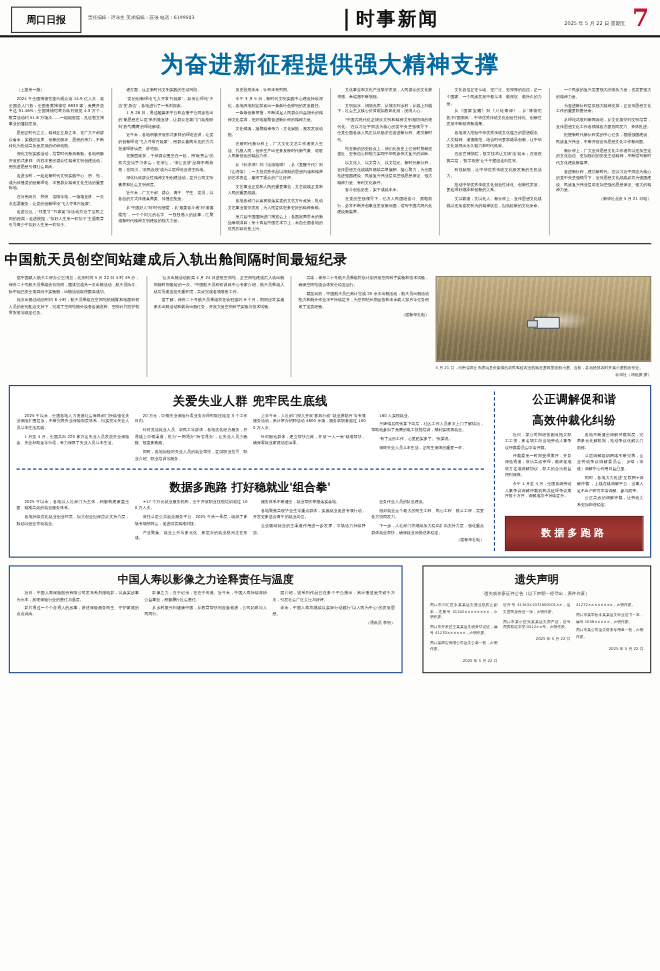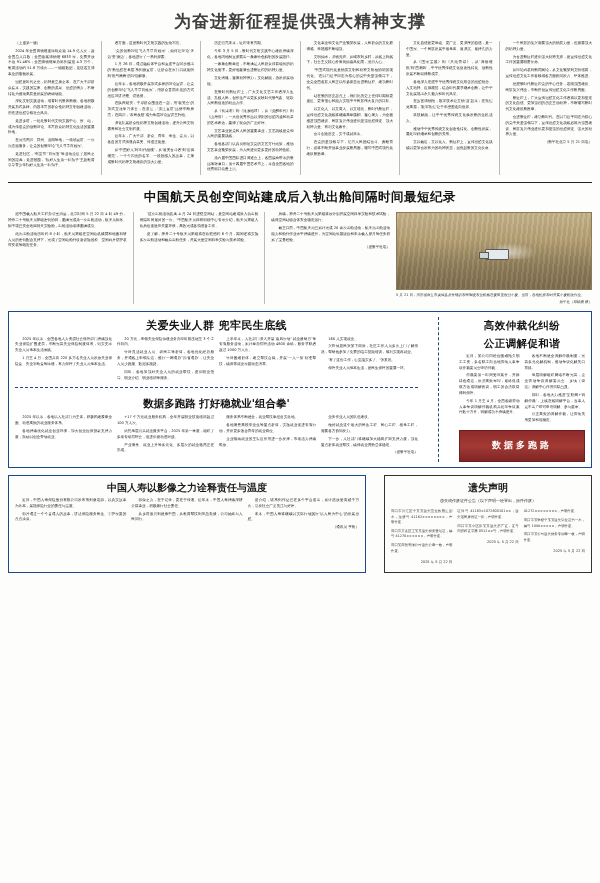--- a/index.html
+++ b/index.html
@@ -90,26 +90,26 @@
     font-size: 22px;
     font-weight: bold;
     color: #c8102e;
     font-family: "DejaVu Serif", "Liberation Serif", serif;
     line-height: 1;
   }
 
   
   .headline {
     text-align: center;
-    font-size: 17px;
+    font-size: 21px;
     font-weight: bold;
     letter-spacing: 1px;
     font-family: "DejaVu Serif", "Liberation Serif", serif;
     padding: 10px 0 8px 0;
-    color: #404040;
+    color: #0369a1;
   }
 
   
   .main-cols {
     display: flex;
     gap: 6px;
     padding: 0 8px;
     box-sizing: border-box;
   }
   .col {
@@ -135,21 +135,20 @@
     flex: none;
   }
 
   
   .hr-thin {
     border: none;
     border-top: 1px solid #222;
     margin: 7px 8px 0 8px;
   }
   .subhead {
-    text-align: center;
     font-size: 12.5px;
     font-weight: bold;
     font-family: "DejaVu Serif", "Liberation Serif", serif;
     padding: 6px 4px 6px 4px;
     color: #111;
     letter-spacing: 0.5px;
   }
   .art2 {
     display: flex;
     gap: 6px;
@@ -226,21 +225,21 @@
   
   .boxed {
     margin: 7px 8px 0 8px;
     border: 1.2px solid #1b4a8a;
     padding: 5px 6px;
     box-sizing: border-box;
     background: #fff;
   }
   .boxed-inner {
     display: flex;
-    gap: 20px;
+    gap: 9px;
   }
   .boxed-left {
     flex: 1;
     min-width: 0;
   }
   .v-sep {
     border-left: 0.8px dashed #1b4a8a;
     flex: none;
   }
   .boxed-right {
@@ -345,20 +344,32 @@
     font-size: 3.5px;
     padding-top: 2px;
     color: #333;
   }
 </style>
 </head>
 <body>
 
 <div class="page">
 
+  <div class="masthead">
+    <div class="logo-box">周口日报</div>
+    <div class="masthead-credits">责任编辑：谭永生   美术编辑：苏强   电话：6199503</div>
+    <div class="masthead-center">
+      <div class="masthead-rule"></div>
+      <div class="section-title">时事新闻</div>
+    </div>
+    <div class="masthead-right">
+      <div class="issue-date">2025 年 5 月 22 日   星期五</div>
+      <div class="page-number">7</div>
+    </div>
+  </div>
 
   <div class="headline">为奋进新征程提供强大精神支撑</div>
 
   <div class="main-cols">
     <div class="col">
       <p class="para">（上接第一版）</p>
       <p class="para">2024 年全国博物馆接待观众逾 14.9 亿人次，超全国总人口数；全国备案博物馆 6833 家，免费开放率达 91.46%；全国博物馆举办陈列展览 4.3 万个，教育活动约 51.8 万场次……一组组数据，见证着文博事业的蓬勃发展。</p>
       <p class="para">思想是时代之光，精神是立身之本。在广大干部群众看来，实践的宝库、创新的源泉、思想的伟力，不断转化为推动高质量发展的磅礴动能。</p>
       <p class="para">深化文明实践活动，培育时代新风新貌。各地积极开展形式多样、内容丰富的群众性精神文明创建活动，用先进思想引领社会风尚。</p>
       <p class="para">走进乡村，一处处新时代文明实践中心、所、站，成为传播党的创新理论、丰富群众精神文化生活的重要阵地。</p>
@@ -498,22 +509,22 @@
             <p class="para">做好就业这个最大的民生工程、民心工程、根基工程，需要各方协同发力。</p>
             <p class="para">下一步，人社部门将继续加大稳岗扩岗支持力度，强化重点群体就业帮扶，确保就业局势总体稳定。</p>
             <p class="para right">（据新华社电）</p>
           </div>
         </div>
       </div>
 
       <div class="v-sep"></div>
 
       <div class="boxed-right">
+        <div class="box-title two-line" style="padding-top:0">公正调解促和谐</div>
         <div class="box-title two-line">高效仲裁化纠纷</div>
-        <div class="box-title two-line" style="padding-top:0">公正调解促和谐</div>
         <div class="cols3">
           <div class="col">
             <p class="para">近日，某公司因经营困难拖欠职工工资，多名职工向当地劳动人事争议仲裁委员会申请仲裁。</p>
             <p class="para">仲裁委第一时间受理案件，开辟绿色通道，依法高效审理，最终促成双方达成调解协议，职工的合法权益得到保障。</p>
             <p class="para">今年 1 月至 4 月，全国各级劳动人事争议调解仲裁机构共处理争议案件数十万件，调解成功率持续提升。</p>
           </div>
           <div class="col">
             <p class="para">各地不断健全调解仲裁制度，完善多元化解机制，推动争议化解关口前移。</p>
             <p class="para">基层调解组织网络不断完善，企业劳动争议调解委员会、乡镇（街道）调解中心作用日益凸显。</p>
             <p class="para">同时，各地大力推进'互联网+调解仲裁'，上线在线调解平台，当事人足不出户即可申请调解、参与庭审。</p>

